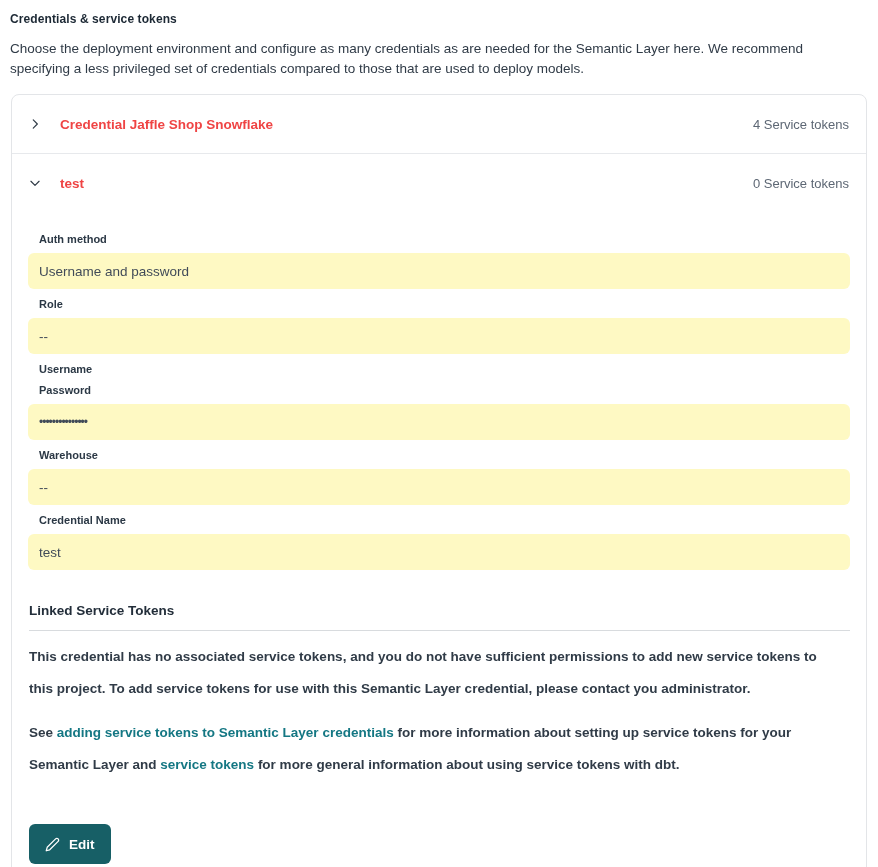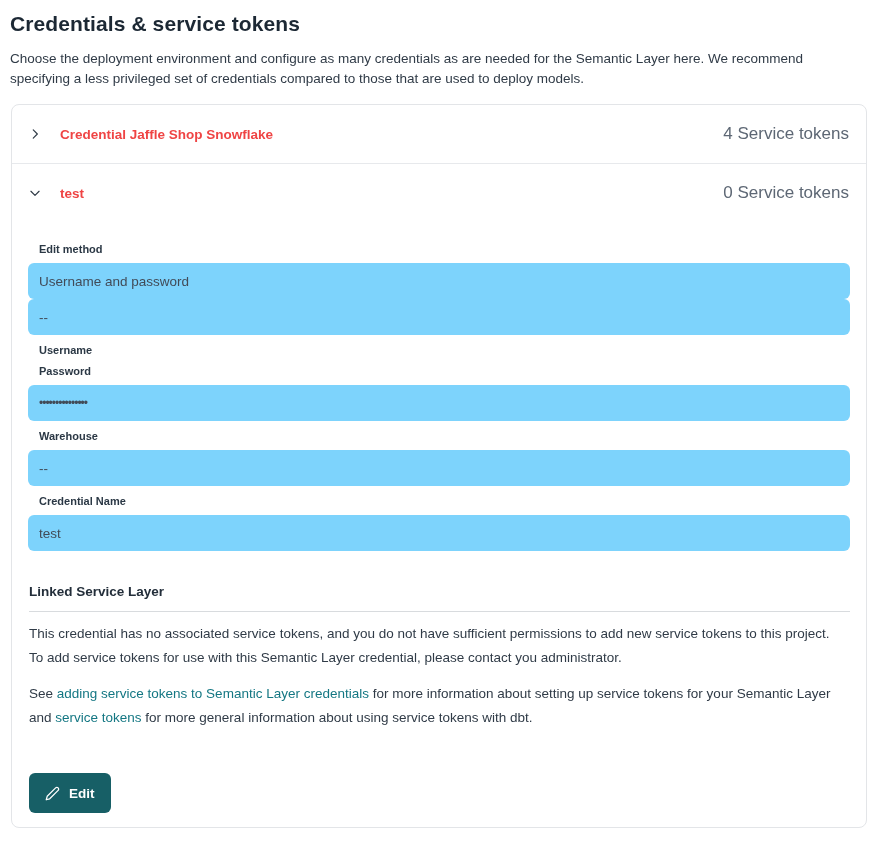--- a/index.html
+++ b/index.html
@@ -6,21 +6,21 @@
   html, body { background: #ffffff; }
   body {
     width: 878px;
     height: 867px;
     font-family: "Liberation Sans", sans-serif;
     color: #303b47;
     padding: 10px 11px 0 10px;
     overflow: hidden;
   }
   .page-title {
-    font-size: 21px;
+    font-size: 12px;
     font-weight: 700;
     color: #1c2834;
     letter-spacing: .1px;
     margin-top: 2px;
   }
   .page-desc {
     margin-top: 13px;
     font-size: 13.5px;
     line-height: 20px;
     color: #303b47;
@@ -49,41 +49,41 @@
     flex: 0 0 auto;
   }
   .chev svg { display: block; }
   .acc-name {
     font-size: 13.5px;
     font-weight: 700;
     color: #ef4444;
   }
   .acc-count {
     margin-left: auto;
-    font-size: 17px;
+    font-size: 13px;
     color: #5d6774;
     font-weight: 400;
   }
   .acc-body {
     padding: 4px 16px 12px 16px;
   }
   .field { display: block; }
   .field-label {
     display: block;
     font-size: 11px;
     font-weight: 700;
     color: #2b3845;
     margin: 9px 0 8px 11px;
   }
   .field:first-child .field-label { margin-top: 17px; }
   .field-input {
     display: block;
     width: 100%;
     height: 36px;
-    background: #7dd3fc;
+    background: #fef9c3;
     border: none;
     border-radius: 6px;
     padding: 0 11px;
     font-family: "Liberation Sans", sans-serif;
     font-size: 13.5px;
     color: #414b58;
     outline: none;
   }
   .field-input.masked { letter-spacing: -1px; font-size: 12px; }
   .linked-section { margin-top: 33px; }
@@ -93,24 +93,25 @@
     color: #232e3a;
     margin-left: 1px;
   }
   .linked-rule {
     border: none;
     border-top: 1px solid #d8dbde;
     margin: 12px 0 0 1px;
   }
   .linked-p {
     font-size: 13.5px;
-    line-height: 24px;
+    line-height: 32px;
     color: #303b47;
     margin: 10px 0 0 1px;
     max-width: 812px;
+    font-weight: bold;
   }
   .linked-p + .linked-p { margin-top: 12px; }
   .text-link {
     color: #147783;
     text-decoration: none;
     cursor: pointer;
   }
   .edit-btn {
     display: inline-flex;
     align-items: center;
@@ -156,25 +157,26 @@
           <polyline points="5 9 12 16 19 9"></polyline>
         </svg>
     </span>
     <span class="acc-name">test</span>
     <span class="acc-count">0 Service tokens</span>
   </div>
 
   <div class="acc-body">
 
     <div class="field">
-      <span class="field-label">Edit method</span>
+      <span class="field-label">Auth method</span>
       <input class="field-input" type="text" readonly="" value="Username and password" style="">
     </div>
 
     <div class="field">
+      <span class="field-label">Role</span>
       <input class="field-input" type="text" readonly="" value="--" style="">
     </div>
 
     <div class="field">
       <span class="field-label">Username</span>
     </div>
 
     <div class="field">
       <span class="field-label">Password</span>
       <input class="field-input masked" type="text" readonly="" value="•••••••••••••••" style="">
@@ -184,21 +186,21 @@
       <span class="field-label">Warehouse</span>
       <input class="field-input" type="text" readonly="" value="--" style="">
     </div>
 
     <div class="field">
       <span class="field-label">Credential Name</span>
       <input class="field-input" type="text" readonly="" value="test" style="">
     </div>
 
     <div class="linked-section">
-      <div class="linked-heading">Linked Service Layer</div>
+      <div class="linked-heading">Linked Service Tokens</div>
       <hr class="linked-rule">
       <p class="linked-p">This credential has no associated service tokens, and you do not have sufficient permissions to add new service tokens to this project. To add service tokens for use with this Semantic Layer credential, please contact you administrator.</p>
       <p class="linked-p"><span>See </span><a class="text-link">adding service tokens to Semantic Layer credentials</a><span> for more information about setting up service tokens for your Semantic Layer and </span><a class="text-link">service tokens</a><span> for more general information about using service tokens with dbt.</span></p>
     </div>
 
     <button class="edit-btn">
       <span>
         <svg width="15" height="15" viewBox="0 0 24 24" fill="none" stroke="#ffffff" stroke-width="2" stroke-linecap="round" stroke-linejoin="round">
             <path d="M17 3a2.828 2.828 0 1 1 4 4L7.5 20.5 2 22l1.5-5.5L17 3z"></path>
           </svg>

